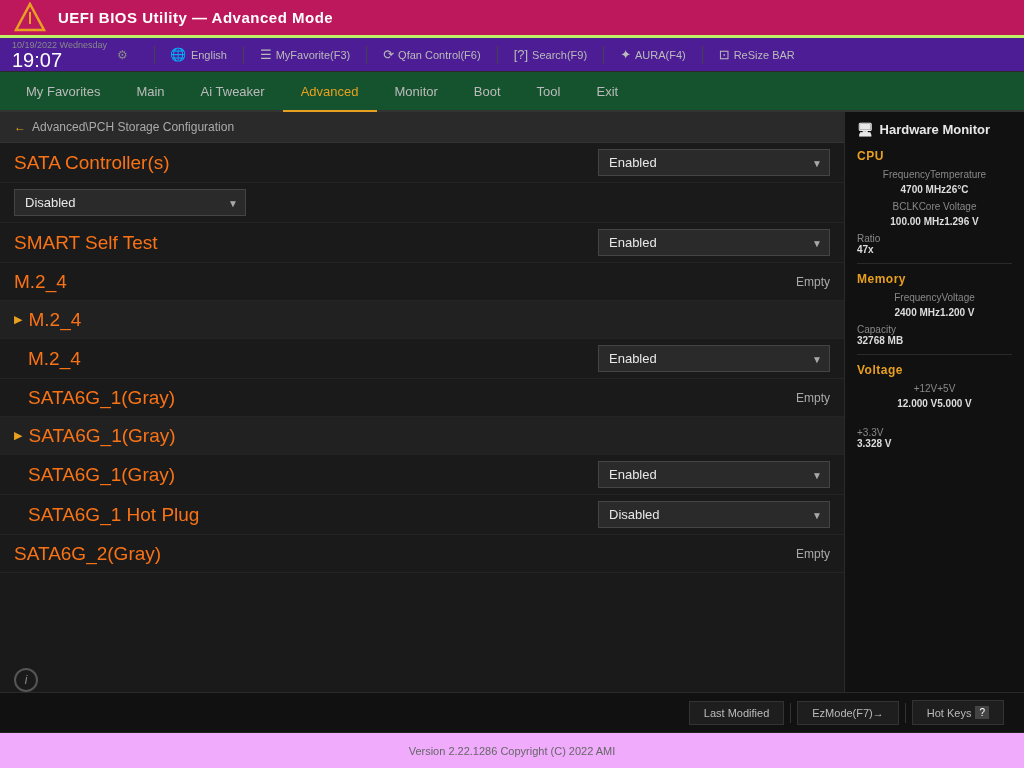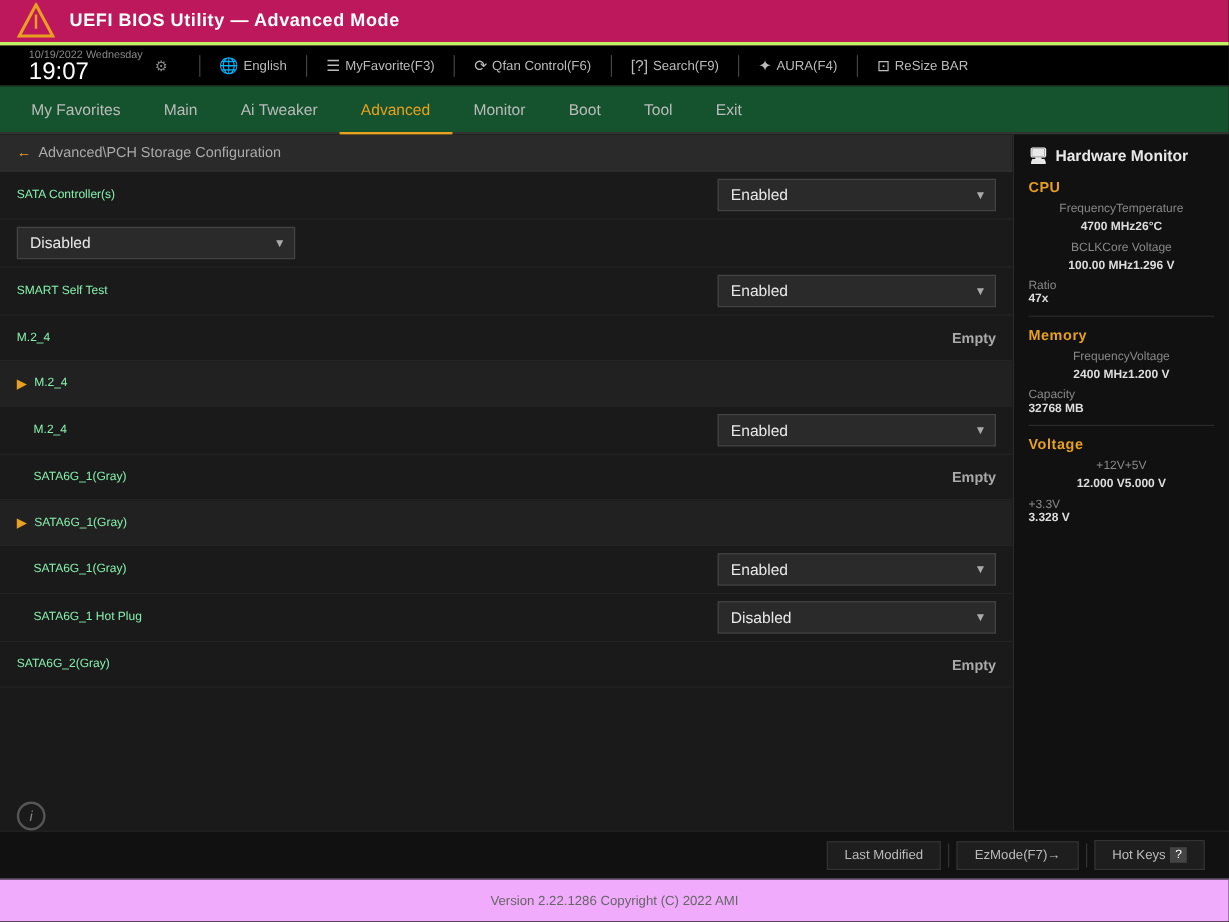--- a/index.html
+++ b/index.html
@@ -33,24 +33,24 @@
     .logo svg { width: 32px; height: 32px; }
     .header-title {
       color: #fff;
       font-size: 15px;
       font-weight: 600;
       letter-spacing: 0.5px;
     }
 
     
     .timebar {
-      background: #000000;
-      display: flex;
-      align-items: center;
-      padding: 2px 24px;
+      background: #4c1d95;
+      display: flex;
+      align-items: center;
+      padding: 2px 12px;
       height: 34px;
       border-bottom: 1px solid #2a2a2a;
       gap: 0;
     }
     .datetime {
       display: flex;
       flex-direction: column;
       margin-right: 10px;
     }
     .date-text { font-size: 9px; color: #888; }
@@ -140,30 +140,29 @@
       min-height: 38px;
       border-bottom: 1px solid #242424;
     }
     .config-row.sub-item { padding-left: 28px; }
     .config-row.group-header {
       background: #212121;
       cursor: pointer;
     }
     .config-label {
       flex: 1;
-      font-size: 10px;
-      color: #86efac;
+      font-size: 19px;
+      color: #f97316;
     }
     .expand-icon { color: #e8a020; margin-right: 6px; font-size: 11px; }
     .config-value {
       color: #aaa;
       font-size: 12px;
       min-width: 80px;
       text-align: right;
-      font-weight: bold;
     }
 
     
     .config-select {
       width: 232px;
       background: #2a2a2a;
       border: 1px solid #444;
       color: #e8e8e8;
       font-size: 13px;
       padding: 5px 30px 5px 10px;
@@ -514,21 +513,21 @@
     <div class="section-header">Voltage</div>
     <div class="stat-block">
       <div class="stat-row">
         <span class="stat-label">+12V</span>
         <span class="stat-label">+5V</span>
       </div>
       <div class="stat-row">
         <span class="stat-value">12.000 V</span>
         <span class="stat-value">5.000 V</span>
       </div>
-      <div style="margin-top:6px;">
+      <div style="margin-top:18px;">
         <div class="stat-label">+3.3V</div>
         <div class="stat-value">3.328 V</div>
       </div>
     </div>
   </div>
 </div>
 
 <div class="footer">
   <span class="footer-btn">Last Modified</span>
   <div class="footer-sep"></div>

